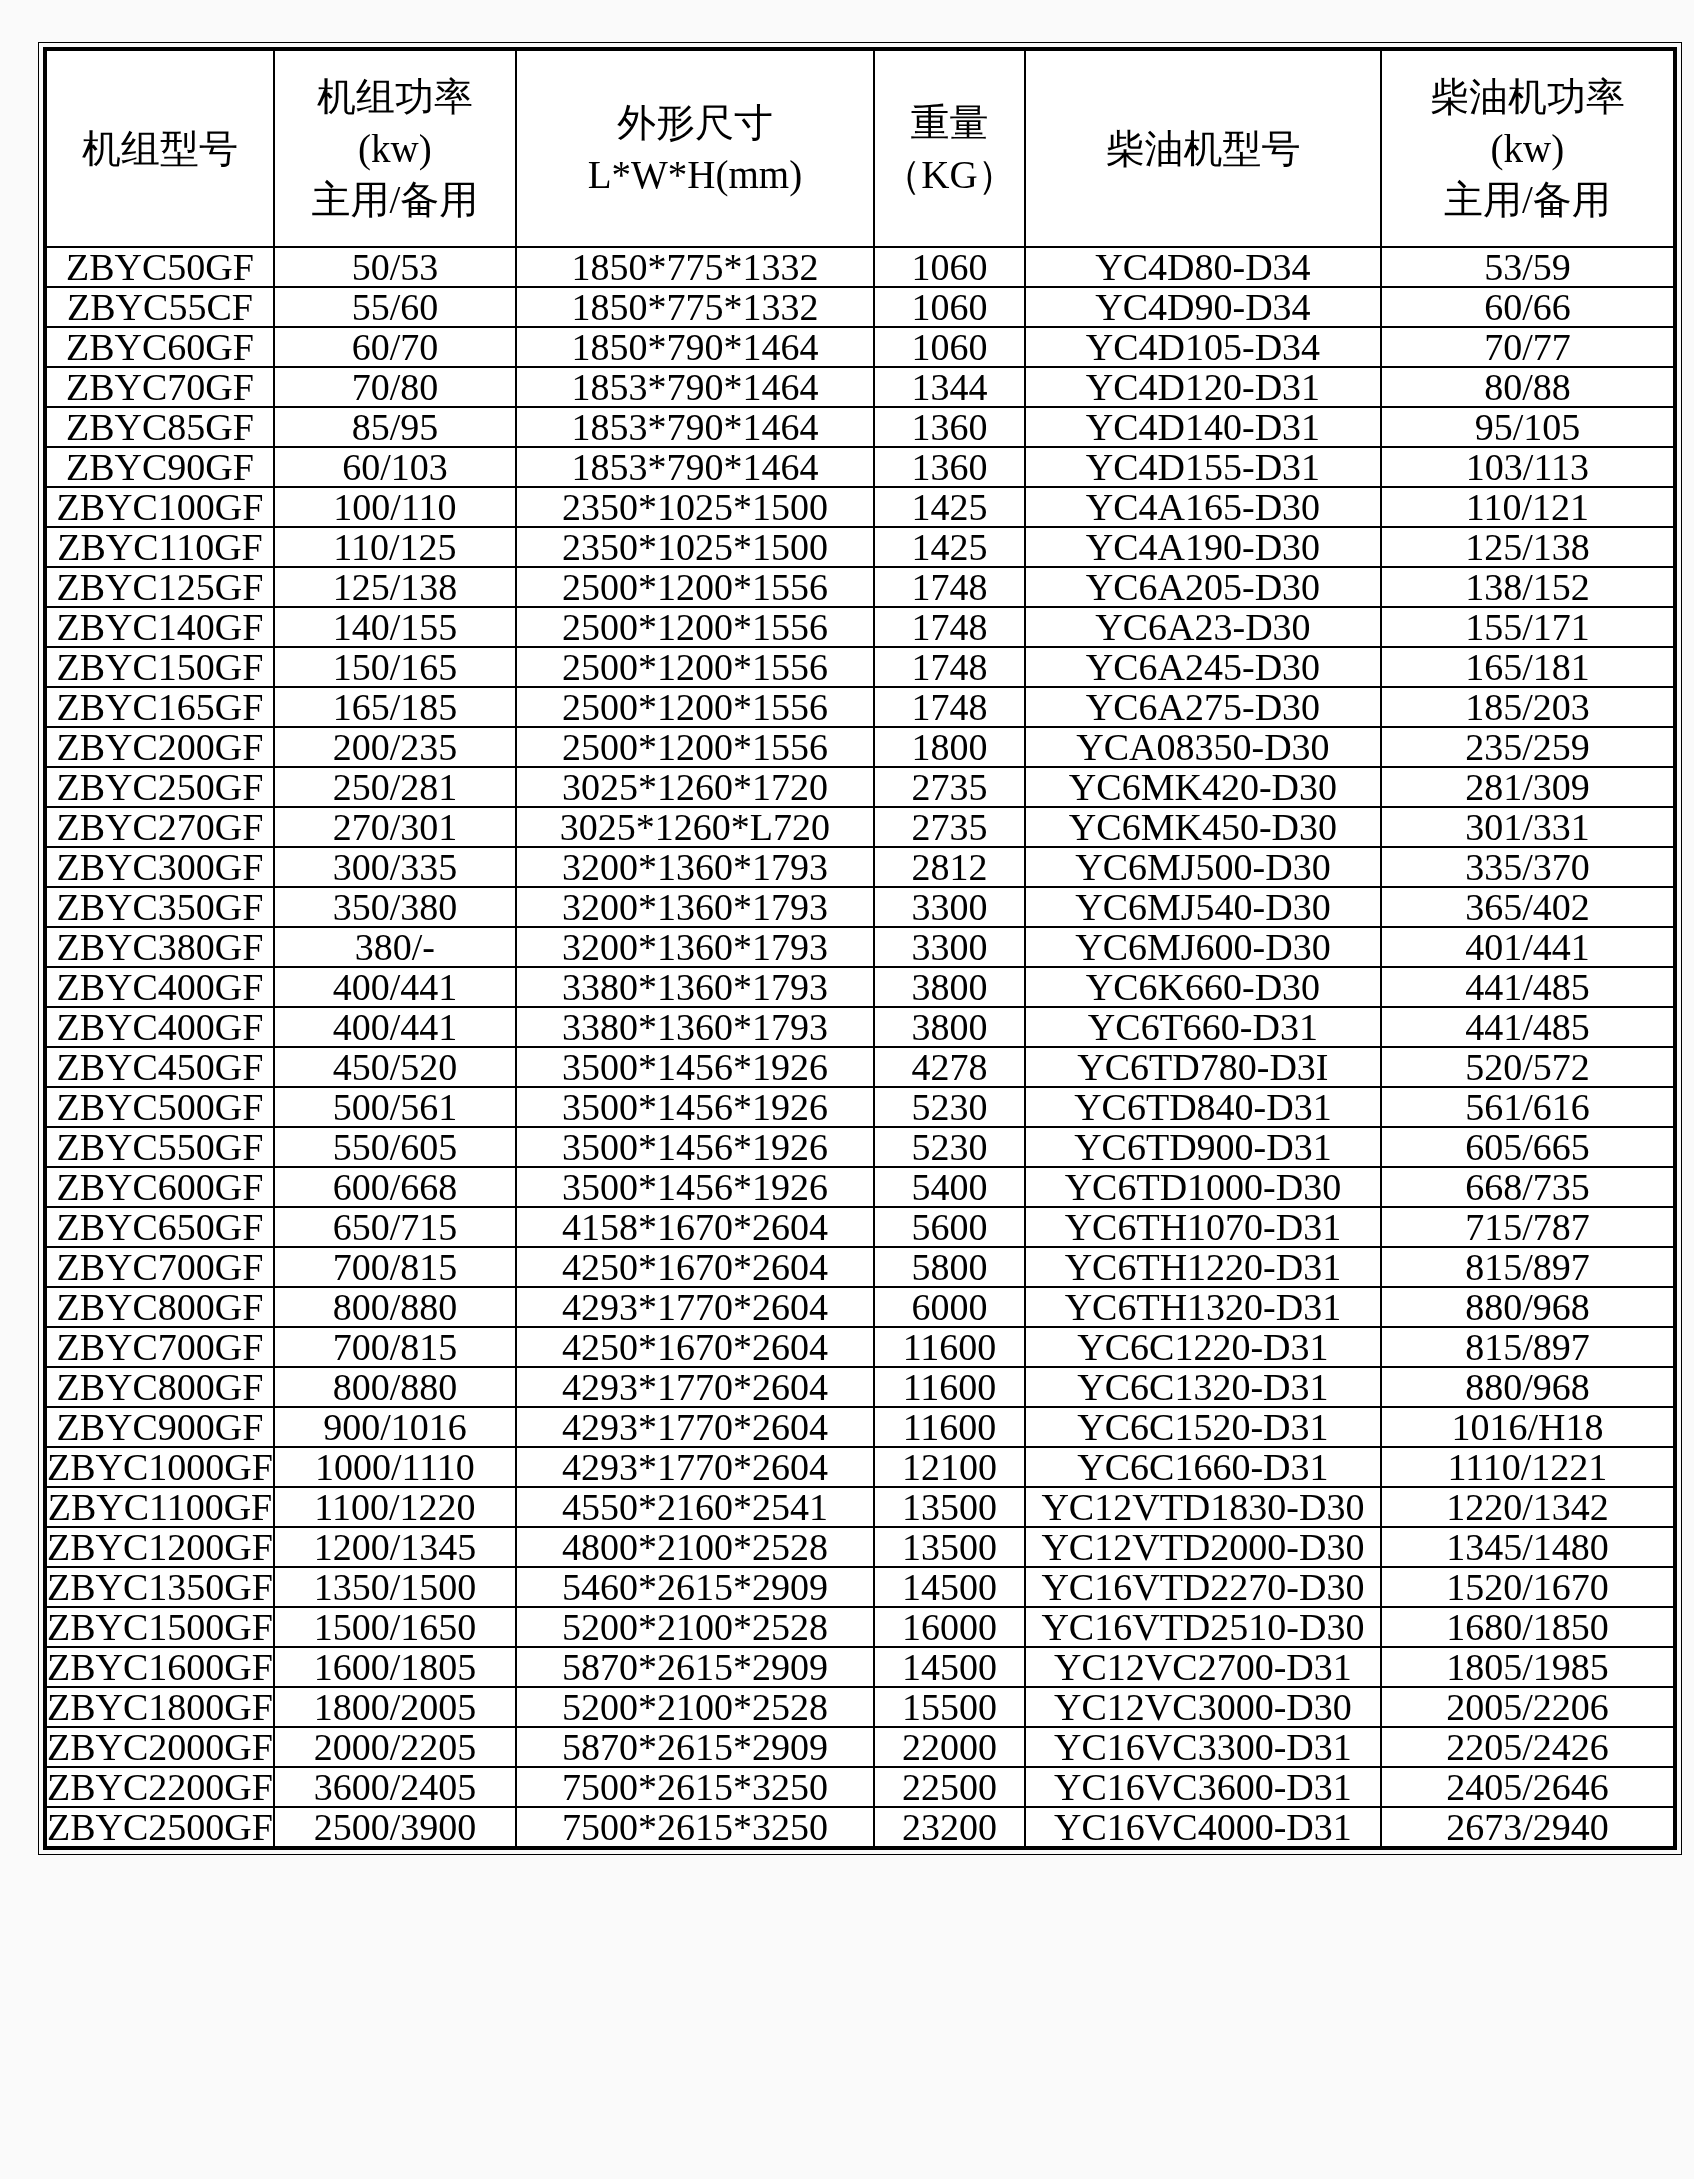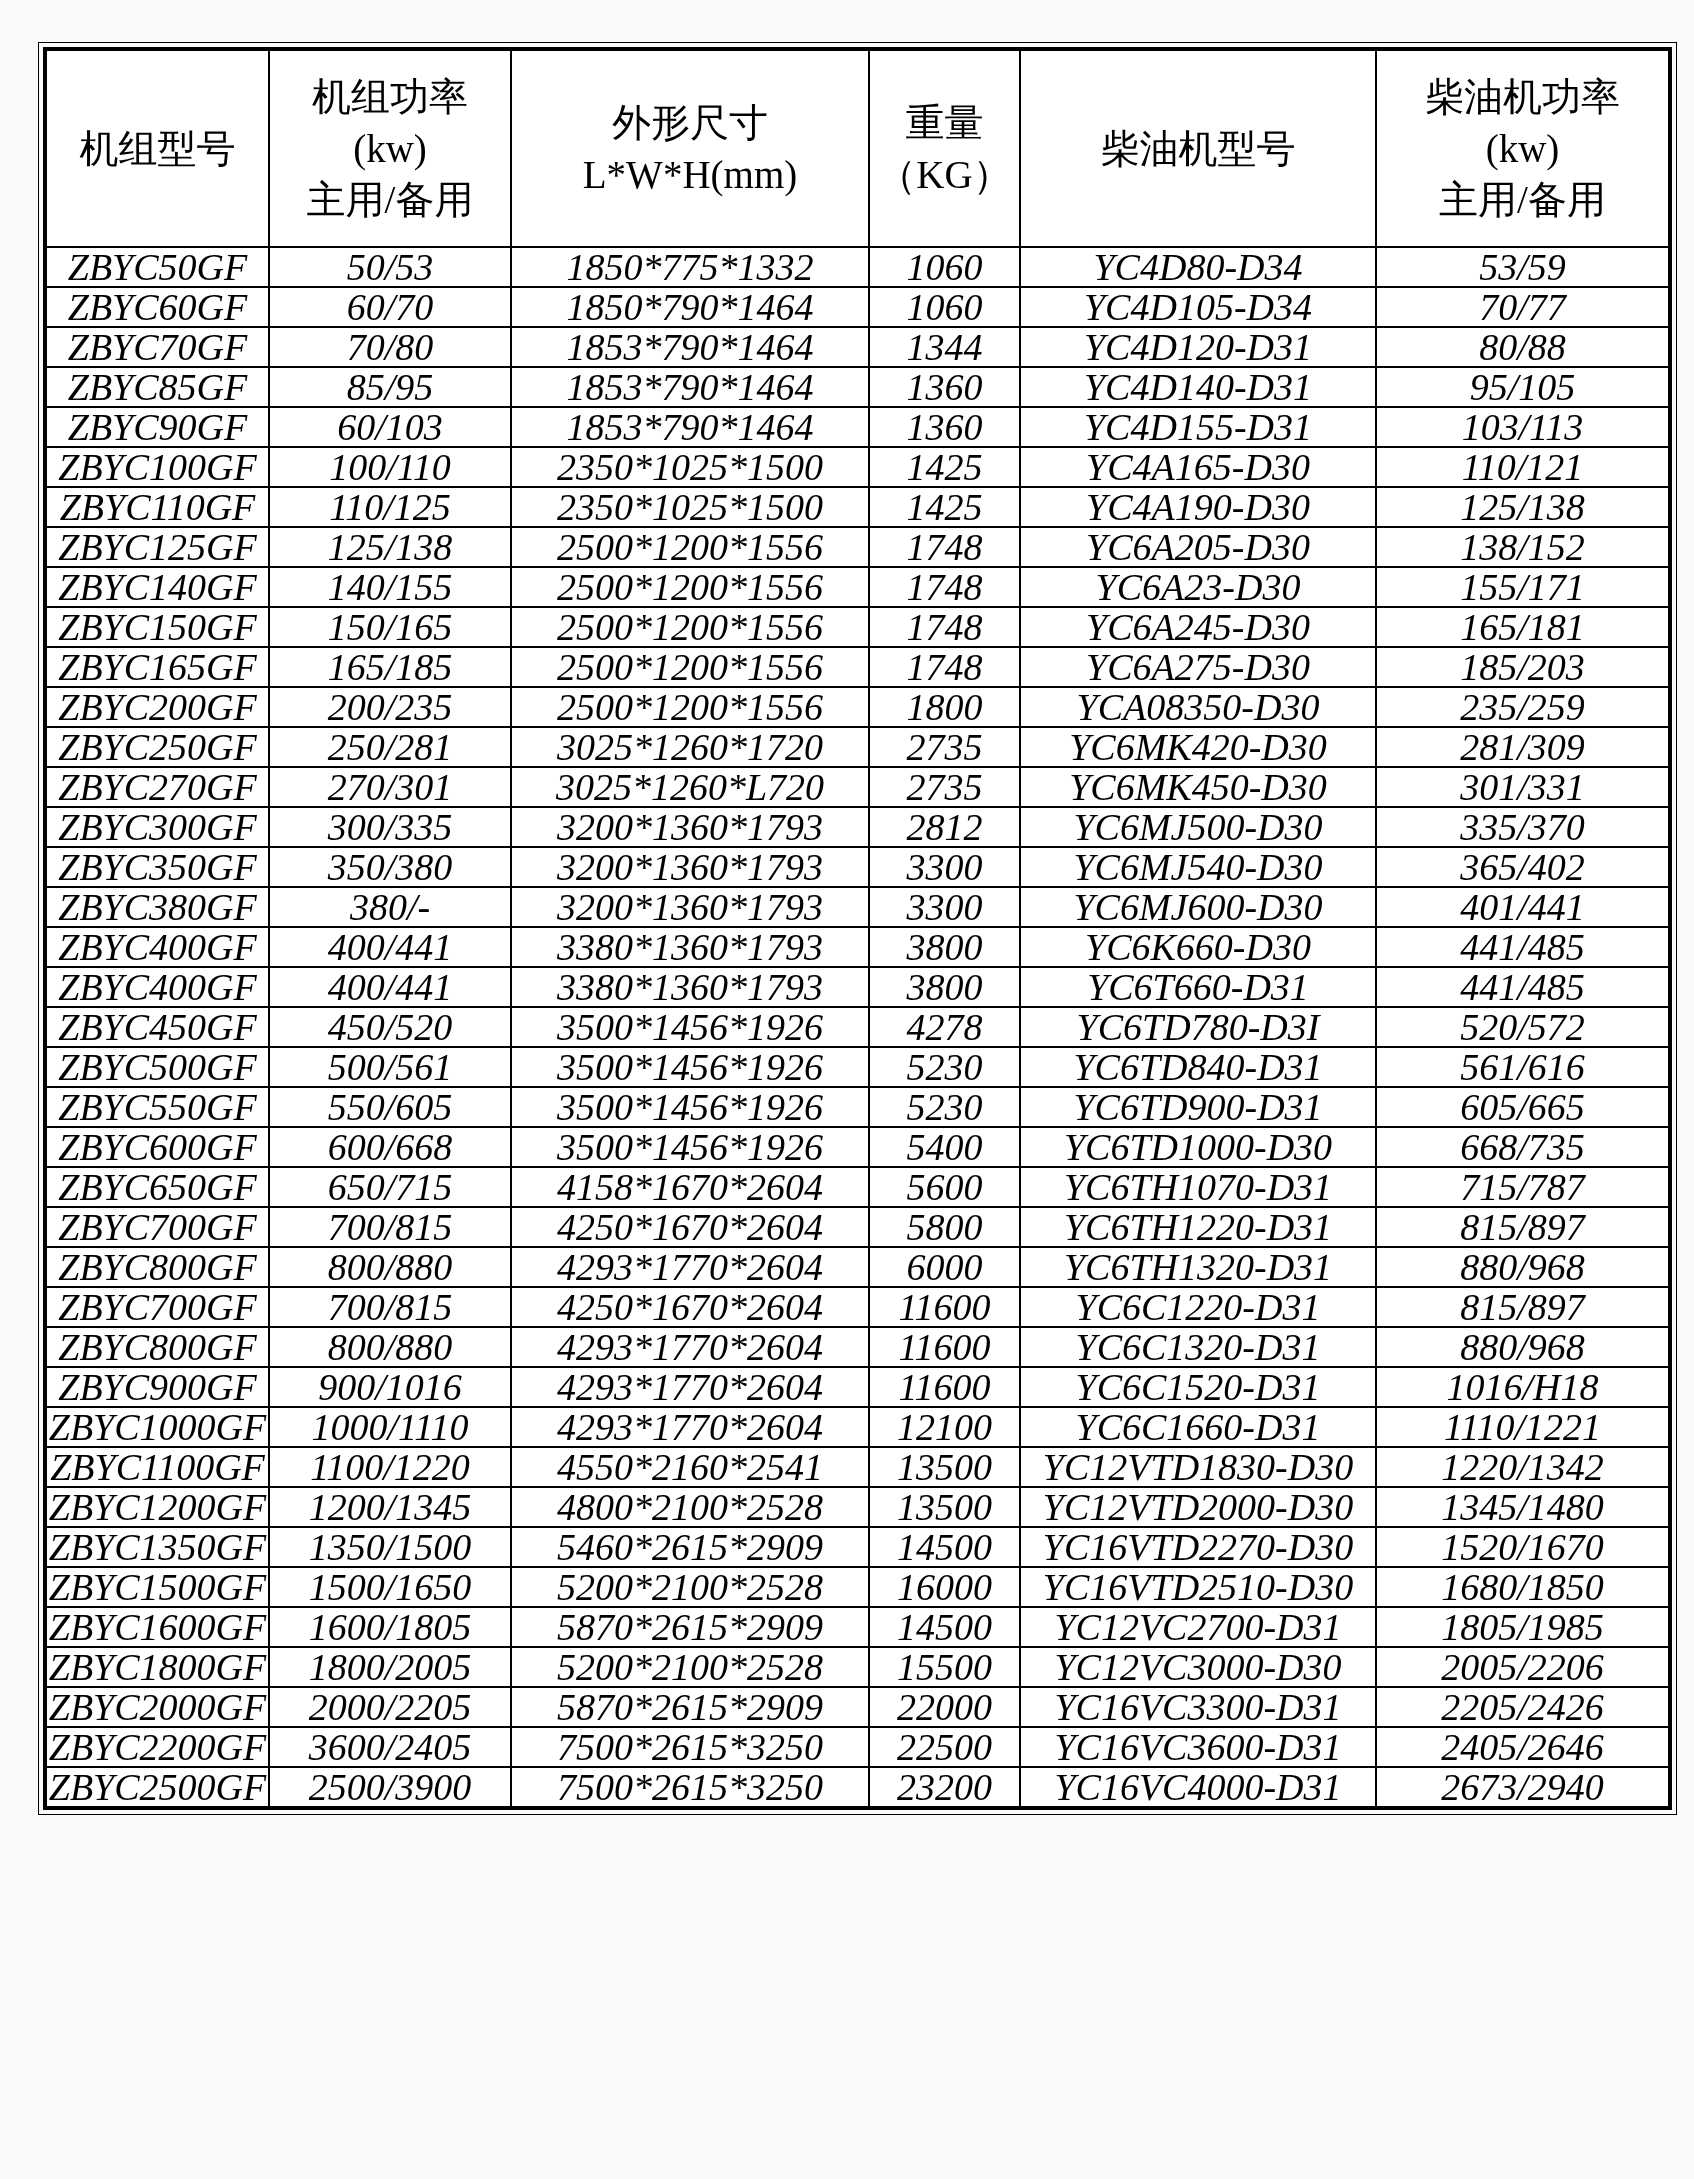--- a/index.html
+++ b/index.html
@@ -33,21 +33,20 @@
     text-align: center;
     vertical-align: middle;
     padding: 0;
     overflow: hidden;
   }
   .spec-table thead tr {
     height: 198px;
   }
   .spec-table tbody tr {
     height: 39px;
-    font-style: italic;
   }
   .spec-table th {
     font-size: 39px;
     font-weight: normal;
     white-space: pre-line;
     line-height: 1.32;
   }
   .spec-table td {
     font-size: 38px;
     font-weight: normal;
@@ -86,20 +85,28 @@
     <tbody>
         <tr>
     <td>ZBYC50GF</td>
     <td>50/53</td>
     <td>1850*775*1332</td>
     <td>1060</td>
     <td>YC4D80-D34</td>
     <td>53/59</td>
   </tr>
         <tr>
+    <td>ZBYC55CF</td>
+    <td>55/60</td>
+    <td>1850*775*1332</td>
+    <td>1060</td>
+    <td>YC4D90-D34</td>
+    <td>60/66</td>
+  </tr>
+        <tr>
     <td>ZBYC60GF</td>
     <td>60/70</td>
     <td>1850*790*1464</td>
     <td>1060</td>
     <td>YC4D105-D34</td>
     <td>70/77</td>
   </tr>
         <tr>
     <td>ZBYC70GF</td>
     <td>70/80</td>

